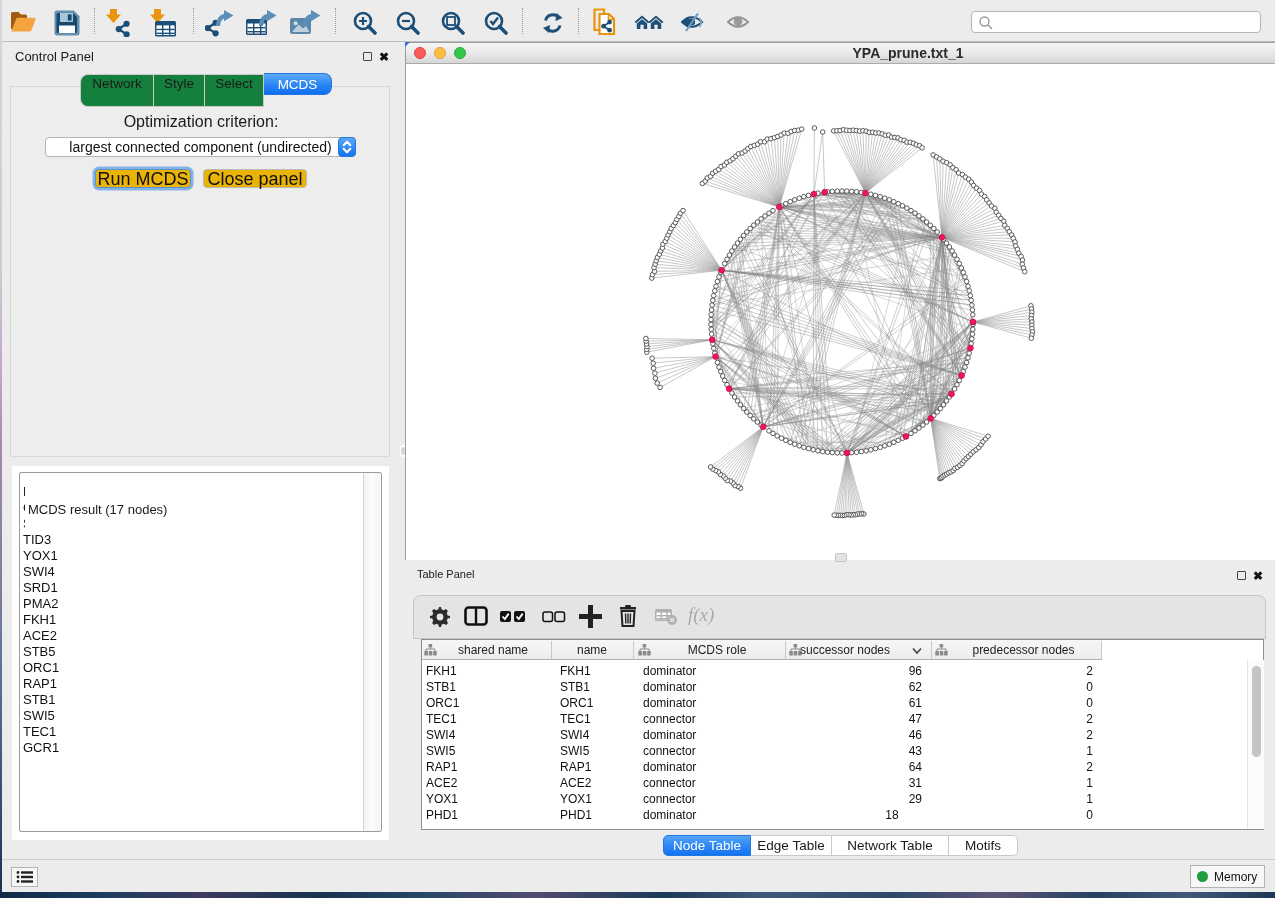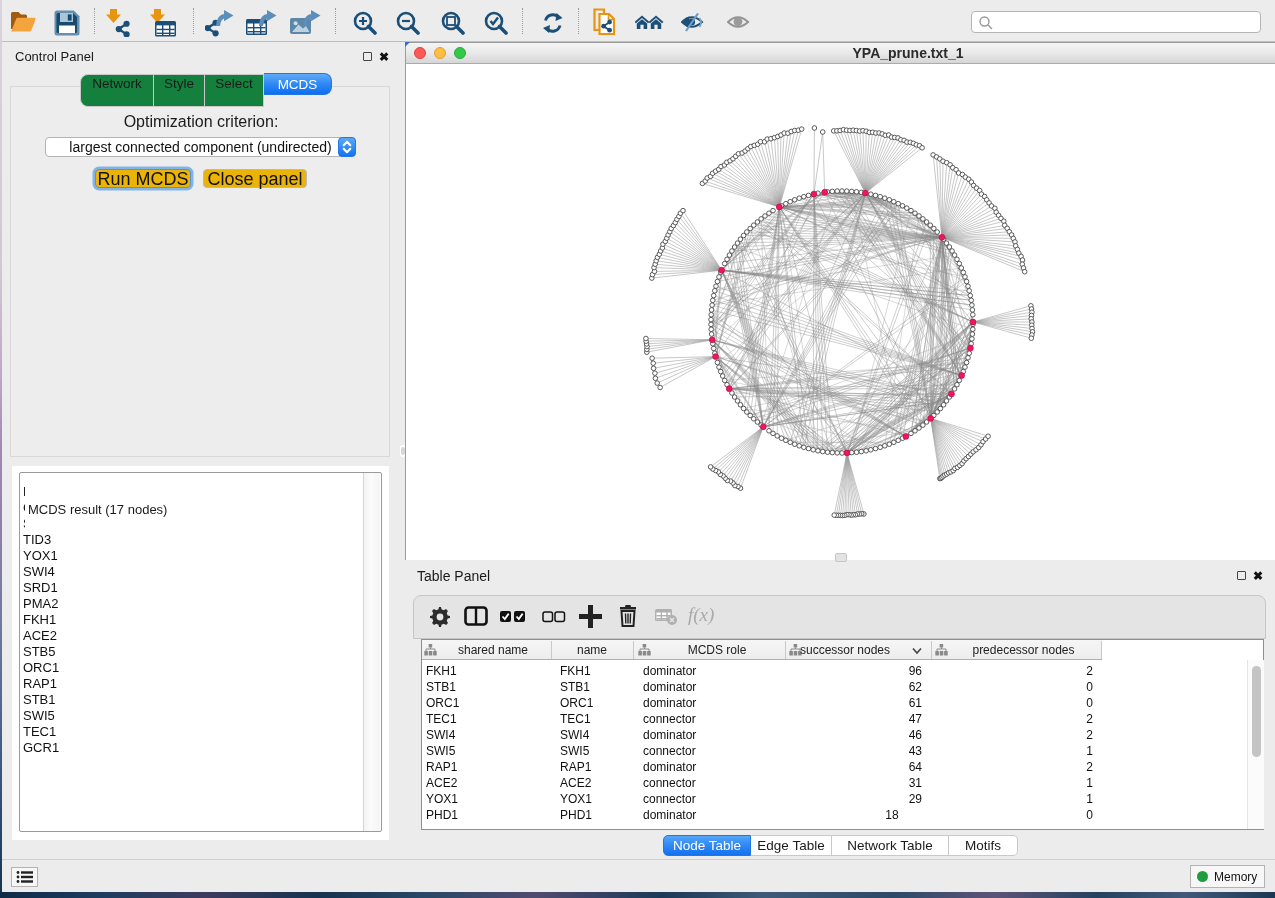--- a/index.html
+++ b/index.html
@@ -49,21 +49,21 @@
 #netwin { left:405px; top:42px; width:870px; height:518px; border:1px solid #9c9c9c; border-right:none; background:#fff; }
 #nettitle { left:406px; top:43px; width:869px; height:21px; background:linear-gradient(180deg,#f4f4f4 0%,#e9e9e9 50%,#d6d6d6 100%); border-bottom:1px solid #ababab; }
 #nettext { left:406px; top:45px; width:1004px; text-align:center; font-size:14px; font-weight:700; color:#2b2b2b; }
 .tl { position:absolute; top:47px; width:12px; height:12px; border-radius:50%; }
 #corner { left:405px; top:42px; width:0; height:0; border-top:5px solid #3b6bd6; border-right:5px solid transparent; z-index:6; }
 #canvas { left:406px; top:64px; width:869px; height:496px; background:#fff; }
 #hsplit-handle { left:835px; top:553px; width:12px; height:9px; background:#e3e3e3; border:1px solid #c6c6c6; border-radius:2px; z-index:4; }
 
 
 #tp-area { left:406px; top:563px; width:869px; height:296px; background:#ececec; }
-#tp-title { left:417px; top:568px; font-size:14px; color:#1a1a1a; }
+#tp-title { left:417px; top:568px; font-size:11px; color:#1a1a1a; }
 #tp-toolbar { left:413px; top:595px; width:853px; height:44px; background:#e4e4e4; border:1px solid #c6c6c6; border-radius:8px 8px 0 0; }
 #tp-table { left:421px; top:639px; width:843px; height:191px; background:#fff; border:1px solid #8f8f8f; }
 #tp-header { left:422px; top:640px; width:680px; height:20px; background:linear-gradient(180deg,#f6f6f6,#ededed); border-bottom:1px solid #b0b0b0; }
 .hdrdiv { position:absolute; top:641px; width:1px; height:18px; background:#c9c9c9; }
 .hdrtext { position:absolute; top:643px; font-size:12px; color:#222; }
 .rowtext { position:absolute; font-size:12px; color:#111; }
 #tp-vscroll { left:1247px; top:660px; width:17px; height:169px; background:#fbfbfb; border-left:1px solid #e4e4e4; }
 #tp-vthumb { left:1252px; top:666px; width:9px; height:91px; background:#c4c4c4; border-radius:5px; }
 
 

